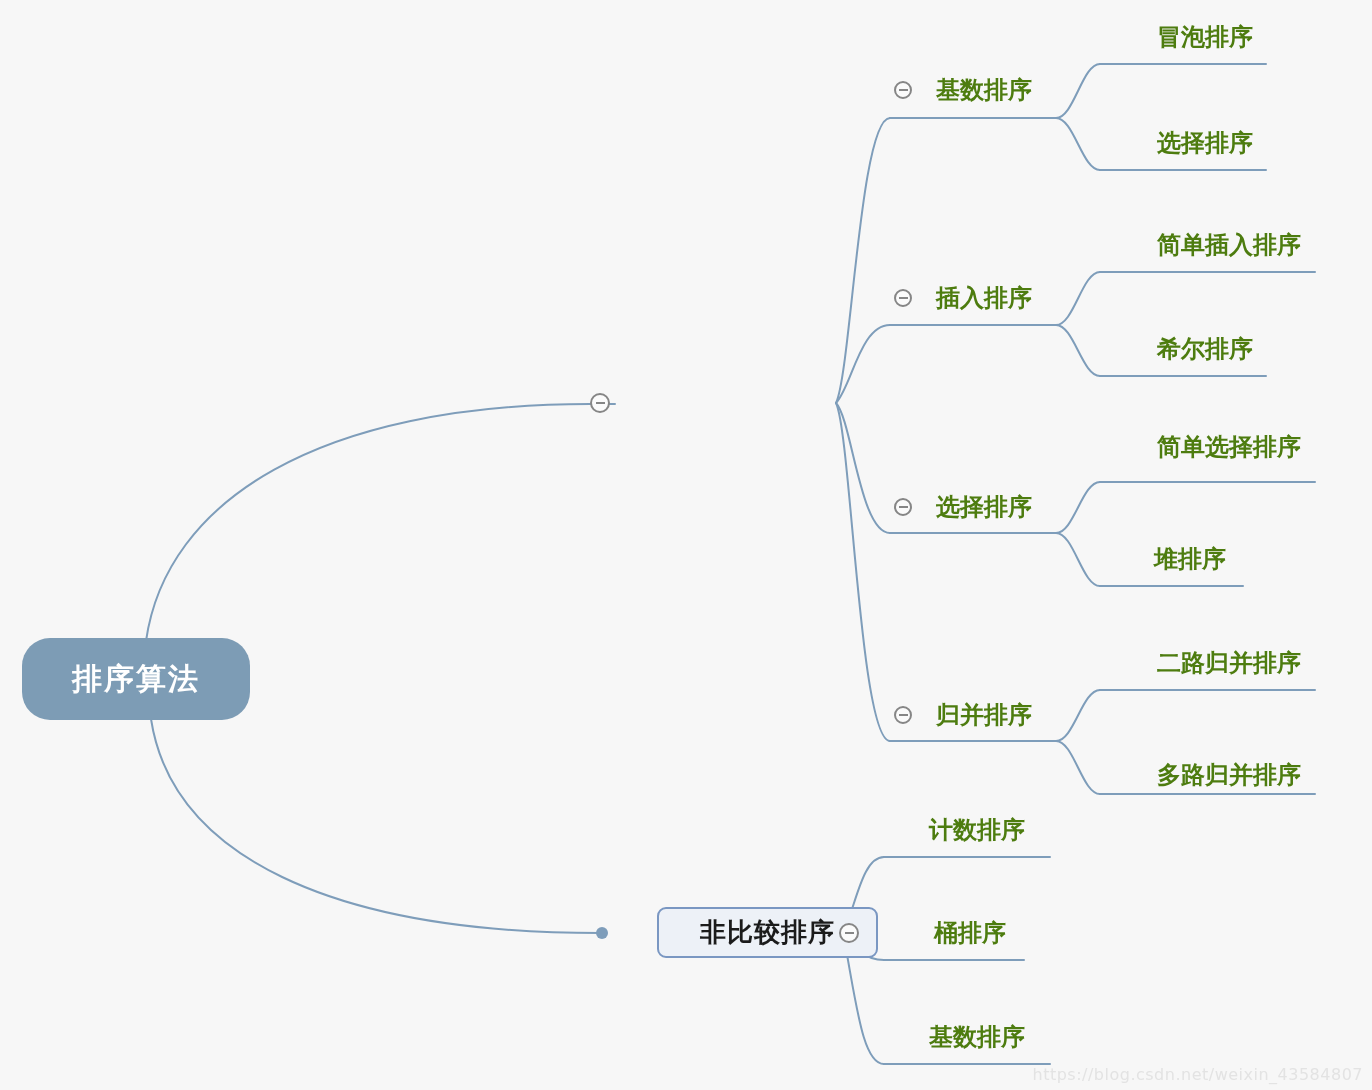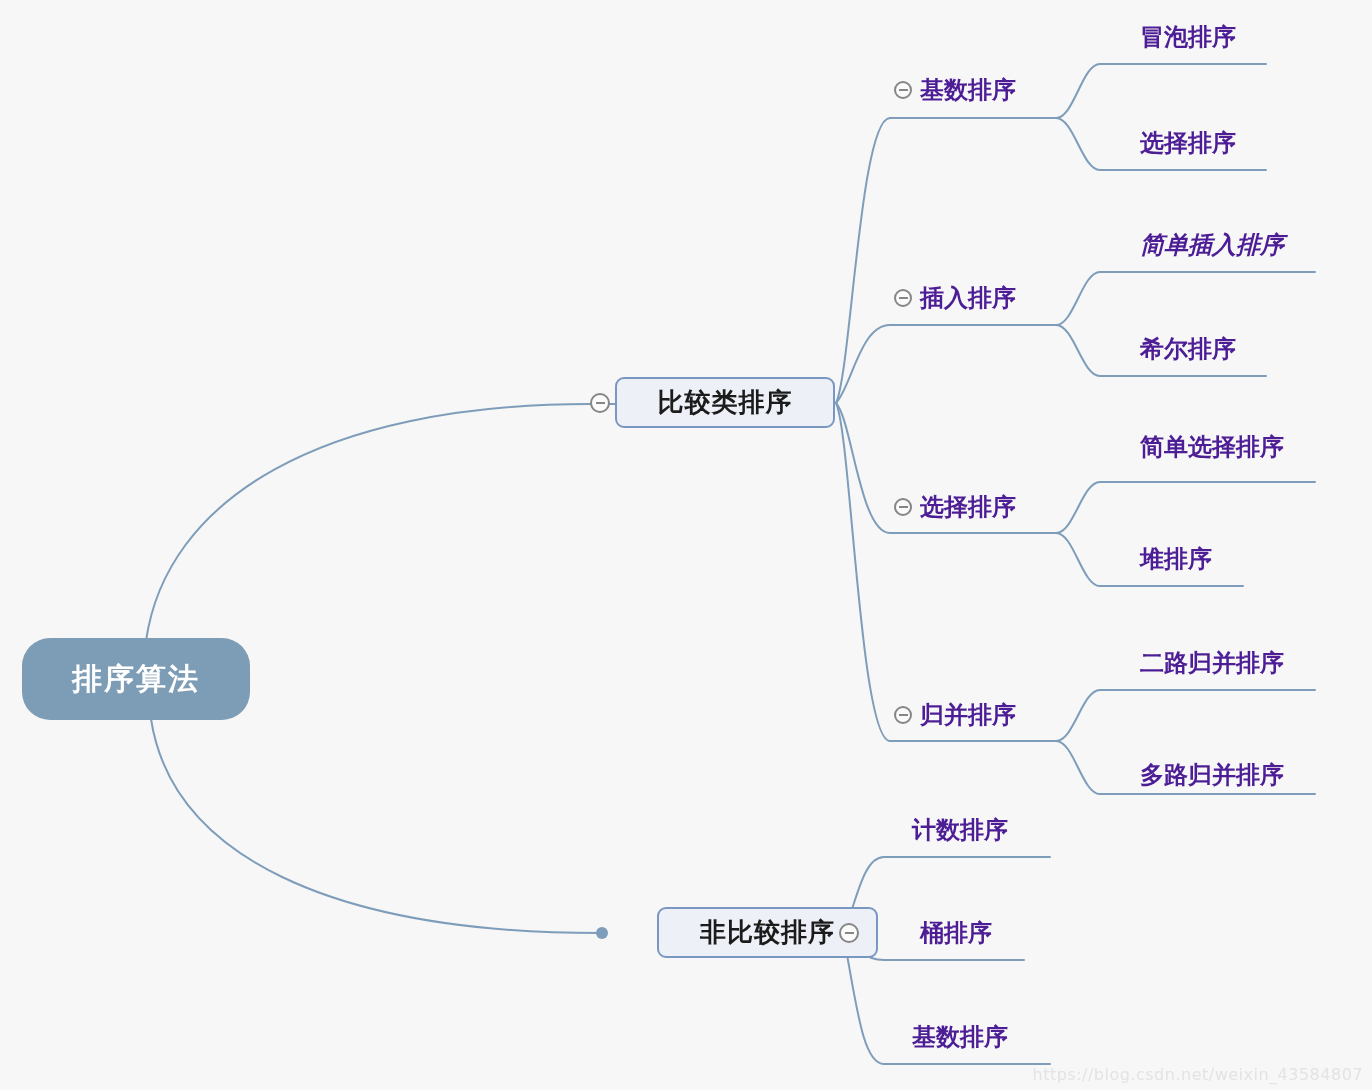--- a/index.html
+++ b/index.html
@@ -46,21 +46,22 @@
     align-items: center;
     justify-content: center;
     box-sizing: border-box;
     letter-spacing: 1px;
     cursor: default;
   }
   .line-label {
     position: absolute;
     height: 32px;
     line-height: 32px;
-    color: #4c1d95;
+    text-align: center;
+    color: #4d7c0f;
     font-size: 24px;
     font-weight: 600;
     white-space: nowrap;
     cursor: default;
   }
   .collapse-btn {
     position: absolute;
     box-sizing: border-box;
     background: #fbfbfb;
     border: 2px solid #868686;
@@ -133,21 +134,20 @@
     <path d="M843,933 C856,906 862,857 884,857"></path>
     <path d="M843,933 C854,947 864,960 884,960"></path>
     <path d="M843,933 C856,1000 862,1064 884,1064"></path>
     <path d="M884,857 H1050"></path>
     <path d="M884,960 H1024"></path>
     <path d="M884,1064 H1050"></path>
   </svg>
 
   <div class="root-node" style="left:22px; top:638px; width:228px; height:82px;">排序算法</div>
 
-  <div class="box-node" style="left:615px; top:377px; width:220px; height:51px;">比较类排序</div>
   <div class="box-node" style="left:613px; top:907px; width:221px; height:51px;margin-left:44px;">非比较排序</div>
 
   <div class="collapse-btn" style="left:590px; top:393px; width:20px; height:20px;">
     <span class="dash"></span>
   </div>
   <div class="collapse-btn" style="left:894px; top:81px; width:18px; height:18px;">
     <span class="dash"></span>
   </div>
   <div class="collapse-btn" style="left:894px; top:289px; width:18px; height:18px;">
     <span class="dash"></span>
@@ -164,21 +164,21 @@
 
   <div class="anchor-dot" style="left:596px; top:927px;"></div>
 
   <div class="line-label" style="left:920px; top:74px; width:128px;">基数排序</div>
   <div class="line-label" style="left:920px; top:282px; width:128px;">插入排序</div>
   <div class="line-label" style="left:920px; top:491px; width:128px;">选择排序</div>
   <div class="line-label" style="left:920px; top:699px; width:128px;">归并排序</div>
 
   <div class="line-label" style="left:1140px; top:21px; width:130px;">冒泡排序</div>
   <div class="line-label" style="left:1140px; top:127px; width:130px;">选择排序</div>
-  <div class="line-label" style="left:1140px; top:229px; width:178px;font-style:italic;">简单插入排序</div>
+  <div class="line-label" style="left:1140px; top:229px; width:178px;">简单插入排序</div>
   <div class="line-label" style="left:1140px; top:333px; width:130px;">希尔排序</div>
   <div class="line-label" style="left:1140px; top:431px; width:178px;">简单选择排序</div>
   <div class="line-label" style="left:1140px; top:543px; width:100px;">堆排序</div>
   <div class="line-label" style="left:1140px; top:647px; width:178px;">二路归并排序</div>
   <div class="line-label" style="left:1140px; top:751px; width:178px;margin-top:8px;">多路归并排序</div>
 
   <div class="line-label" style="left:912px; top:814px; width:130px;">计数排序</div>
   <div class="line-label" style="left:920px; top:917px; width:100px;">桶排序</div>
   <div class="line-label" style="left:912px; top:1021px; width:130px;">基数排序</div>
 

